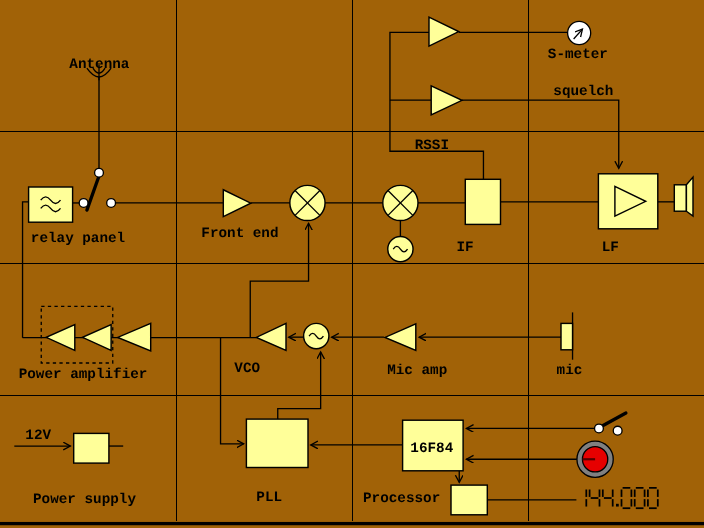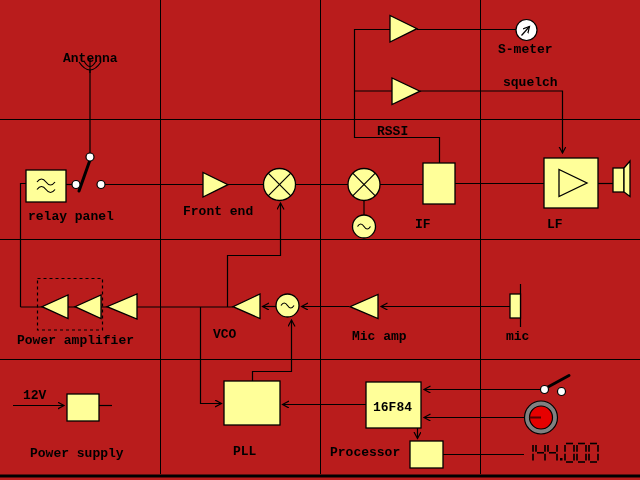--- a/index.html
+++ b/index.html
@@ -1,16 +1,16 @@
 <!DOCTYPE html>
 <html><head>
 <meta charset="utf-8">
 <style>
   html,body{margin:0;padding:0;background:#fff;}
-  #stage{position:relative;width:640px;height:480px;background:#b91c1c;overflow:hidden;}
+  #stage{position:relative;width:640px;height:480px;background:#a16207;overflow:hidden;}
   svg{position:absolute;left:0;top:0;}
   .lbl{font-family:"Liberation Mono","DejaVu Sans Mono",monospace;font-weight:bold;font-size:13px;fill:#000;}
   .blk{fill:#FFFF99;stroke:#000;stroke-width:1.3;}
   .wire{stroke:#000;stroke-width:1.2;fill:none;}
   .grid{stroke:#000;stroke-width:1;shape-rendering:crispEdges;}
   .xline{stroke:#000;stroke-width:1.2;}
   .lever{stroke:#000;stroke-width:3;stroke-linecap:round;}
   .contact{fill:#fff;stroke:#000;stroke-width:1.2;}
   .dashbox{fill:none;stroke:#000;stroke-width:1.2;stroke-dasharray:3,3;}
 </style>

